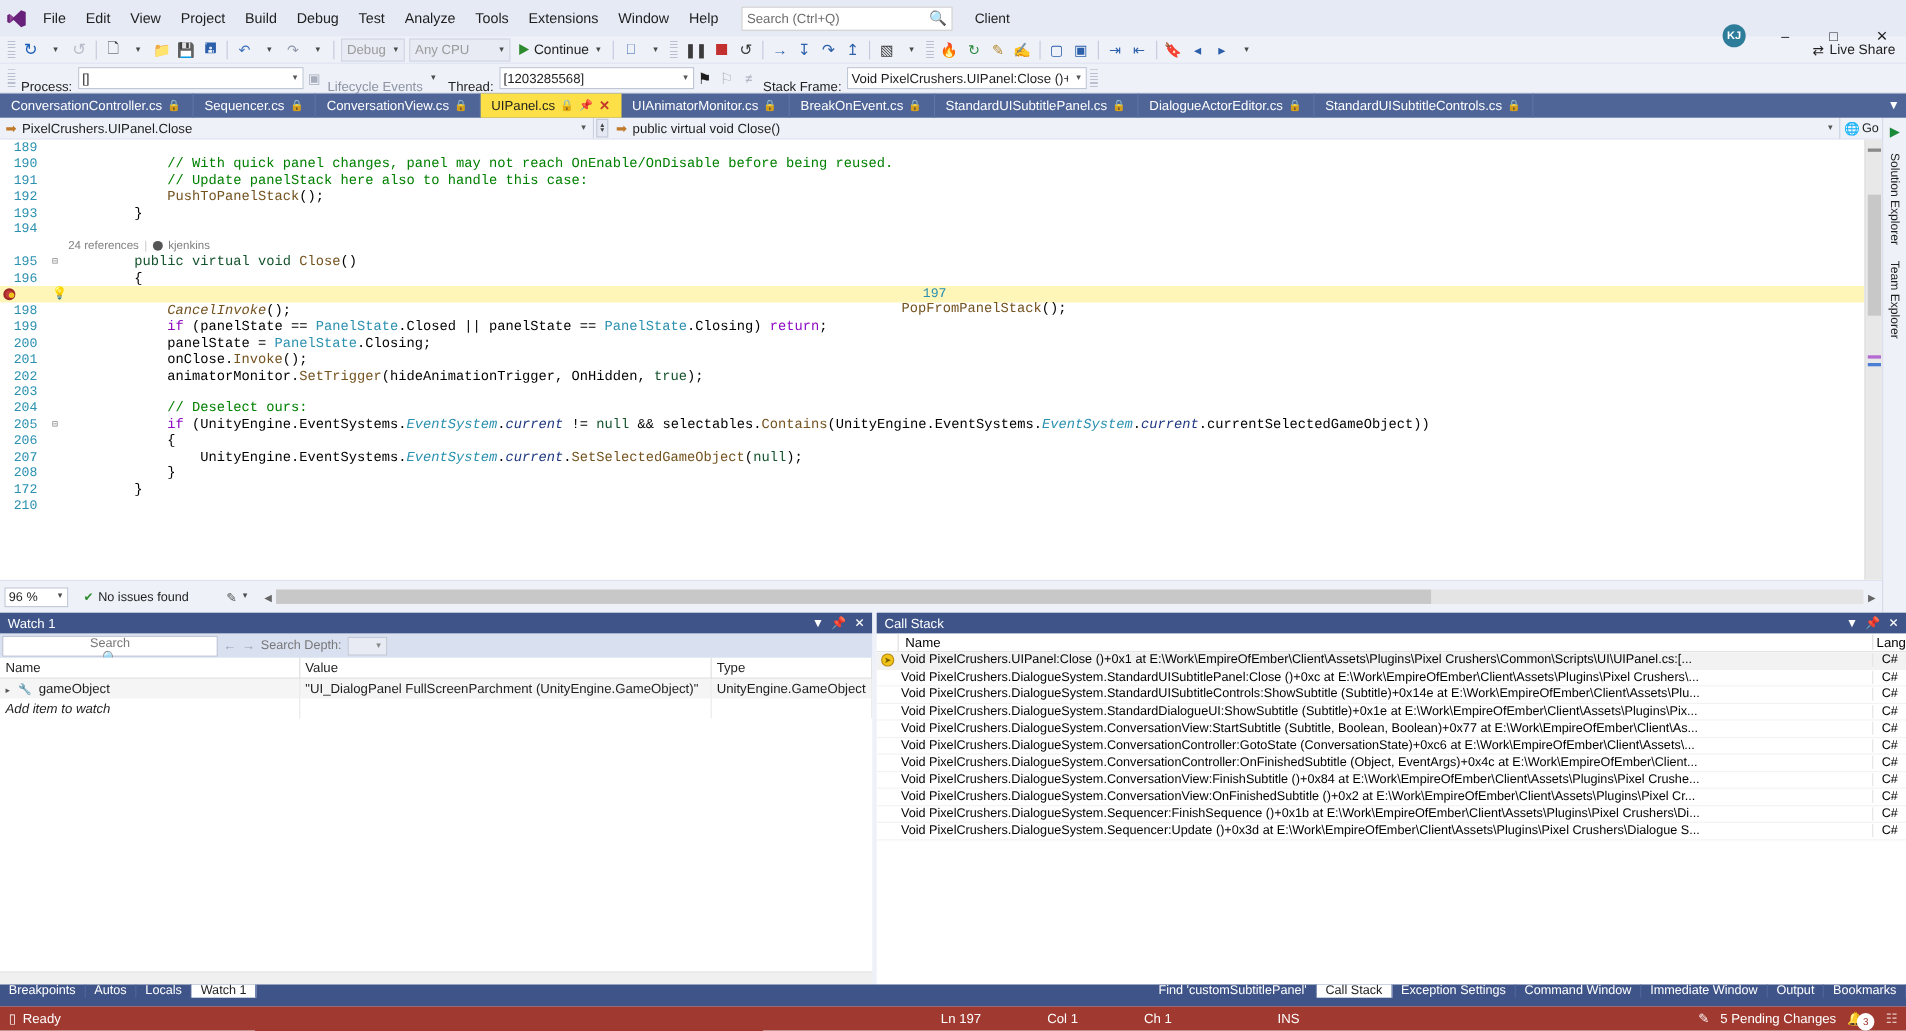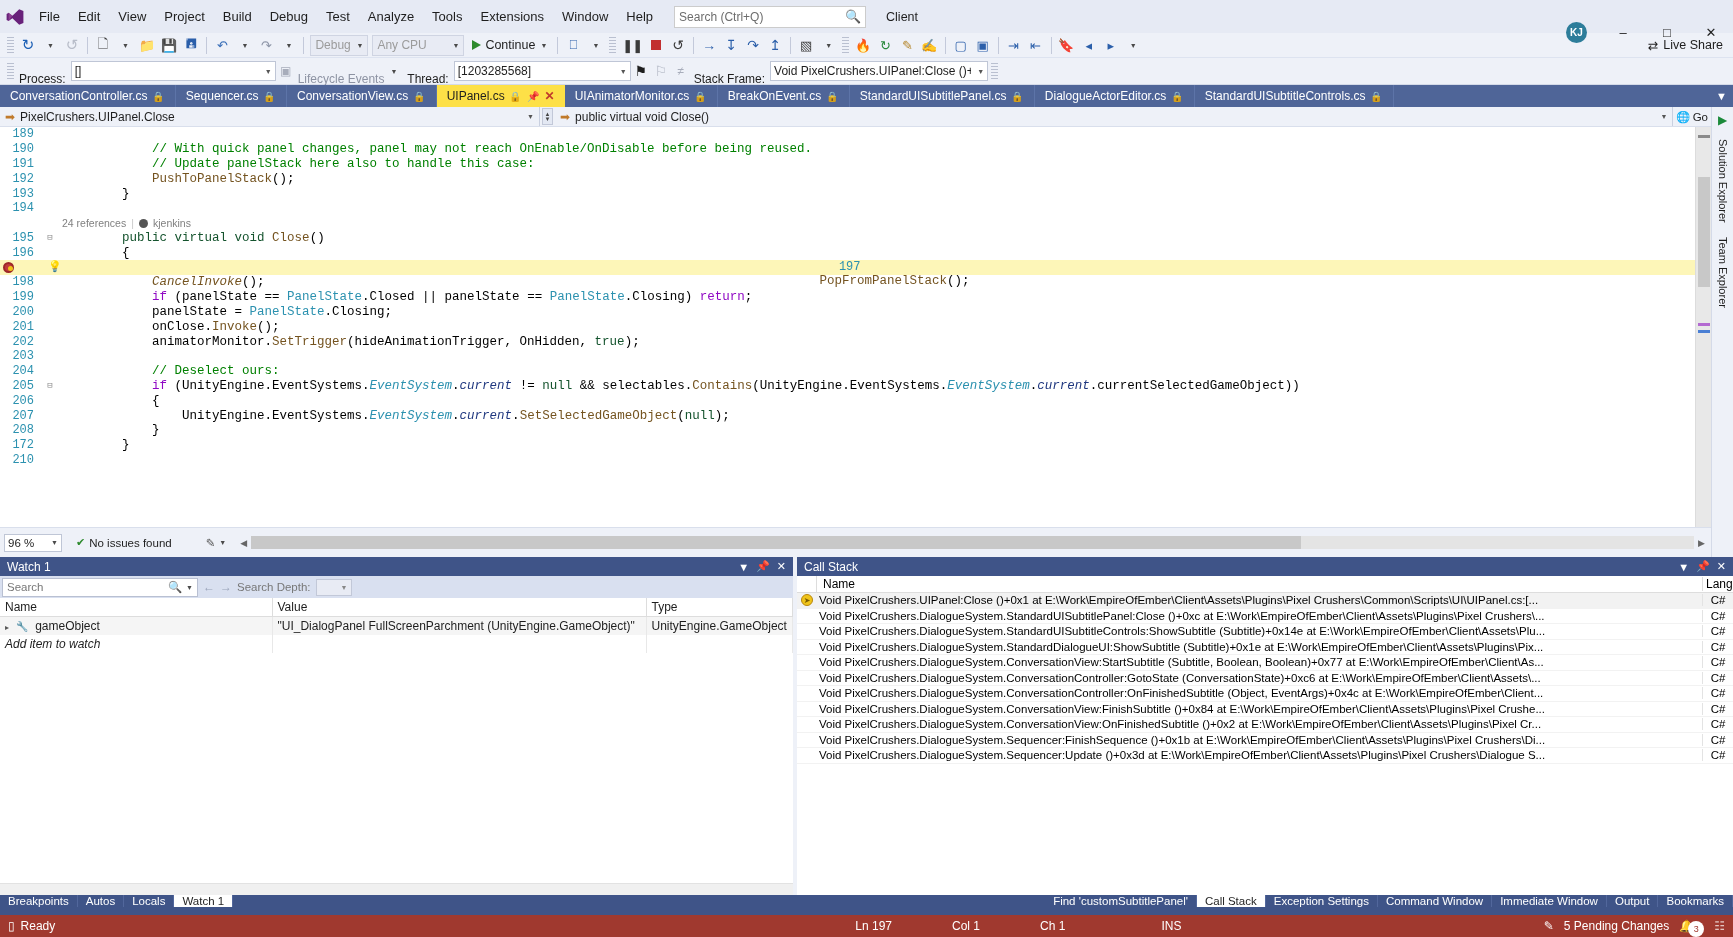--- a/index.html
+++ b/index.html
@@ -140,21 +140,21 @@
 
   
   .bottomrow { height:338px; display:flex; background:#eef1f8; }
   .panel { display:flex; flex-direction:column; min-width:0; }
   .panel-title {
     height:19px; background:#3f5488; color:#fff; font-size:12px; display:flex; align-items:center;
     padding-left:7px;
   }
   .panel-title .pt-actions { margin-left:auto; display:flex; align-items:center; gap:7px; padding-right:7px; font-size:11px; }
   .watch-toolbar { height:22px; background:#d9e0f0; display:flex; align-items:center; padding:1px 2px; gap:5px; }
-  .watch-search { width:196px; height:19px; background:#fff; border:1px solid #b9c0d2; display:flex; align-items:center; padding:0 4px; font-size:11.5px; color:#777; }
+  .watch-search { width:196px; height:19px; background:#fff; border:1px solid #b9c0d2; display:flex; align-items:center; padding:0 4px; font-size:11.5px; color:#777;flex-direction:column; }
   .watch-search .t { flex:1; }
   .wt-arrow { color:#9aa3ba; font-size:12px; }
   .wt-label { font-size:11.5px; color:#777; }
   .wt-combo { width:36px; height:17px; border:1px solid #c2c8d8; background:#e8ebf4; display:flex; justify-content:flex-end; align-items:center; padding-right:3px; font-size:7px; color:#888; }
 
   table.grid { width:100%; border-collapse:collapse; table-layout:fixed; font-size:12px; }
   table.grid th {
     background:#fff; font-weight:normal; text-align:left; padding:2px 5px; border-right:1px solid #ddd;
     border-bottom:1px solid #ddd; font-size:12px; color:#1e1e1e;
   }

